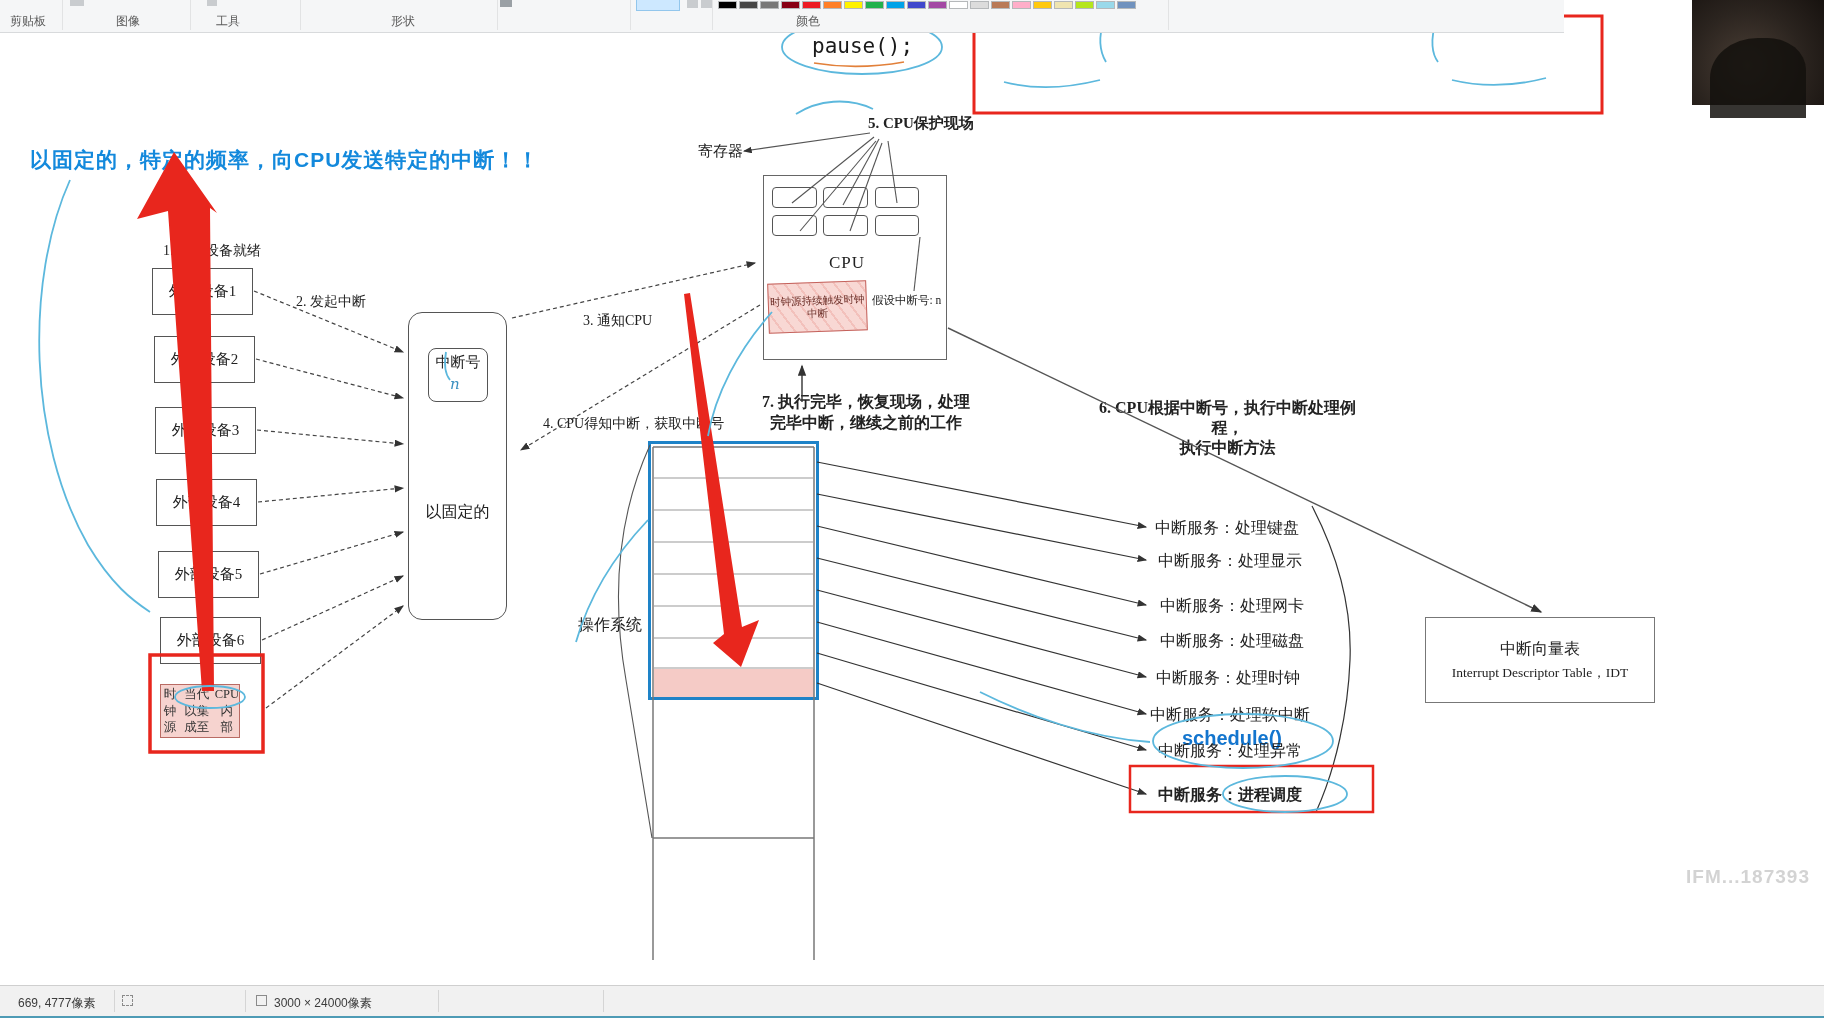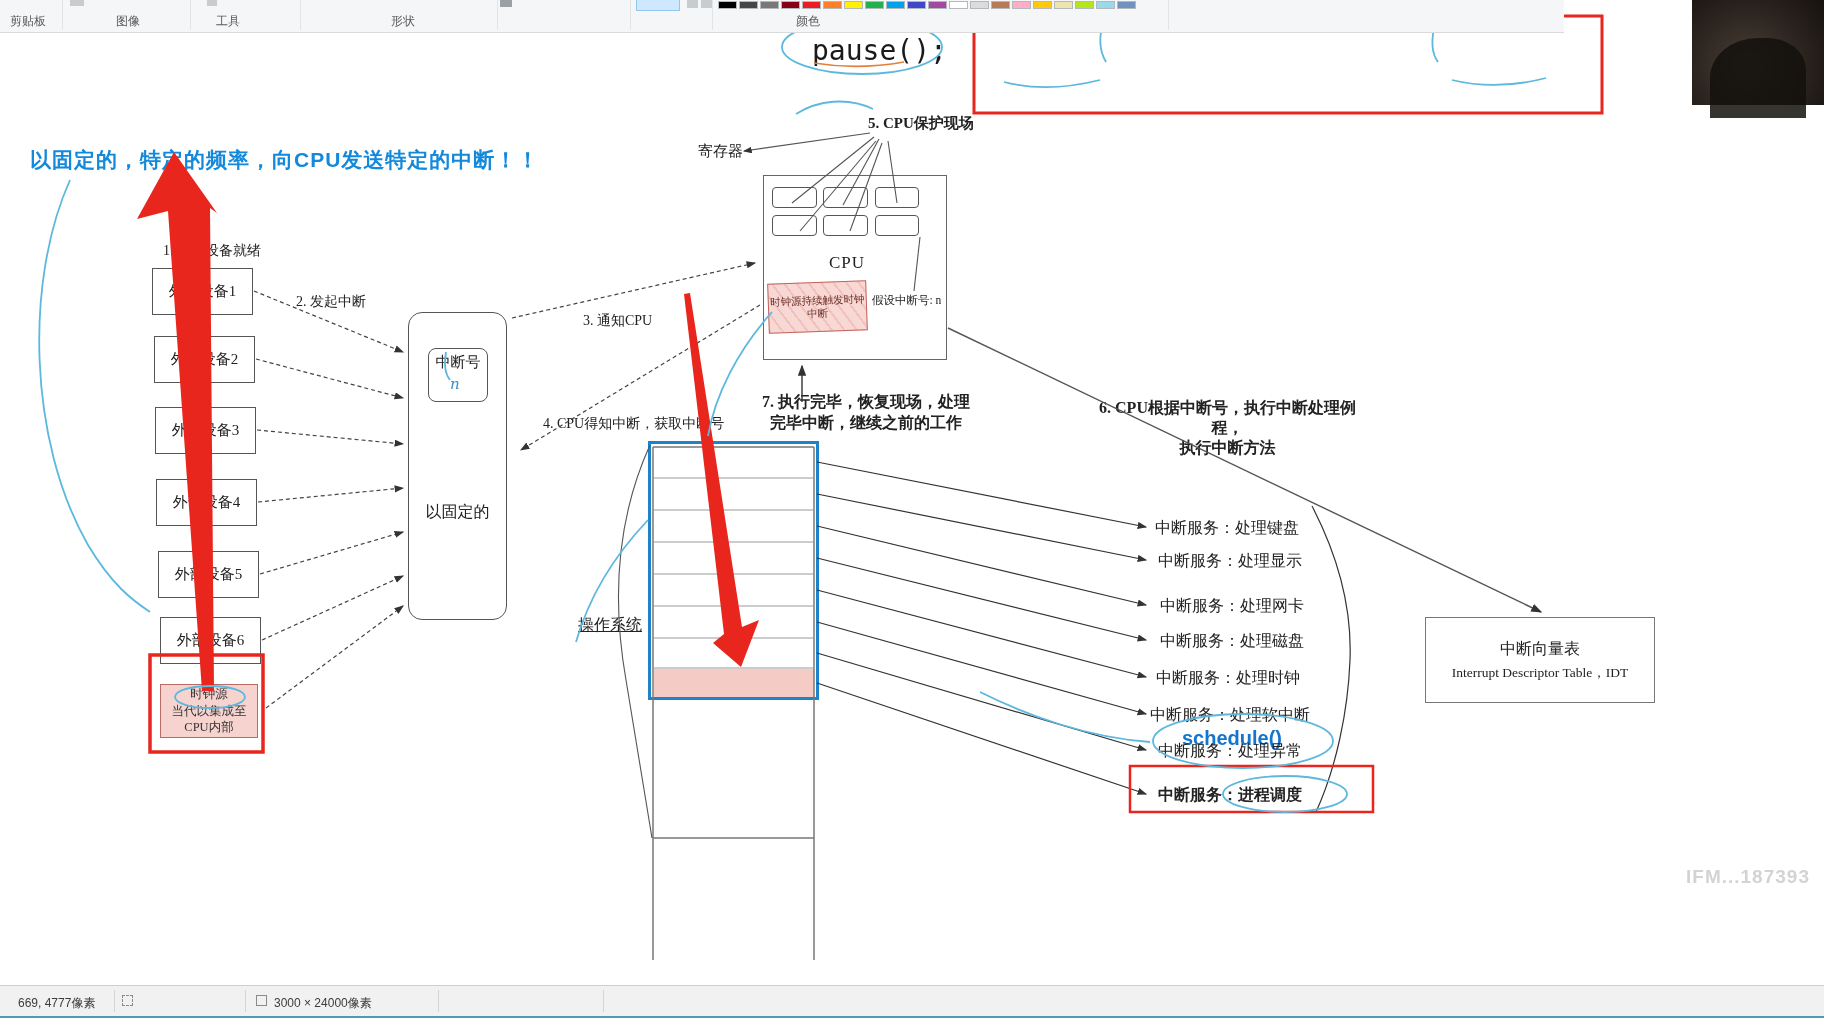--- a/index.html
+++ b/index.html
@@ -95,21 +95,21 @@
     <span class="rb-div" style="left:300px;"></span>
       <span class="rb-div" style="left:497px;"></span>
     <span class="rb-div" style="left:630px;"></span>
       <span class="rb-div" style="left:712px;"></span>
     <span class="rb-div" style="left:1168px;"></span>
   </div>
 
   <div id="canvas"></div>
 
   <div class="t note" style="left:30px;top:146px;">以固定的，特定的频率，向CPU发送特定的中断！！</div>
-  <div class="t mono" style="left:812px;top:34px;font-size:28px;color:#1a1a1a;text-align:right;">pause();</div>
+  <div class="t mono" style="left:812px;top:34px;font-size:21px;color:#1a1a1a;text-align:right;">pause();</div>
   <div class="t" style="left:1182px;top:727px;font-size:20px;font-weight:bold;color:#1375ce;">schedule()</div>
 
   <div class="t serif" style="left:163px;top:242px;font-size:14px;">1. 外部设备就绪</div>
   <div class="t serif" style="left:296px;top:293px;font-size:14px;">2. 发起中断</div>
   <div class="t serif" style="left:583px;top:312px;font-size:14px;">3. 通知CPU</div>
   <div class="t serif" style="left:543px;top:415px;font-size:14px;">4. CPU得知中断，获取中断号</div>
   <div class="t serif" style="left:868px;top:114px;font-size:15px;font-weight:bold;">5. CPU保护现场</div>
   <div class="t serif" style="left:1085px;top:398px;width:285px;font-size:16px;font-weight:bold;text-align:center;white-space:normal;line-height:1.25;">
     <div>6. CPU根据中断号，执行中断处理例程，</div>
     <div>执行中断方法</div>
@@ -119,21 +119,21 @@
     <div>完毕中断，继续之前的工作</div>
   </div>
 
   <div class="box dev serif" style="left:152px;top:268px;">外部设备1</div>
   <div class="box dev serif" style="left:154px;top:336px;">外部设备2</div>
   <div class="box dev serif" style="left:155px;top:407px;">外部设备3</div>
   <div class="box dev serif" style="left:156px;top:479px;">外部设备4</div>
   <div class="box dev serif" style="left:158px;top:551px;">外部设备5</div>
   <div class="box dev serif" style="left:160px;top:617px;">外部设备6</div>
 
-  <div class="box serif" id="clock-pink" style="left:160px;top:684px;width:98px;height:54px;flex-direction:column;">
+  <div class="box serif" id="clock-pink" style="left:160px;top:684px;width:80px;height:54px;flex-direction:row;">
     <div>时钟源</div>
     <div>当代以集成至</div>
     <div>CPU内部</div>
   </div>
 
   <div class="box serif" id="ctrl-box" style="left:408px;top:312px;width:99px;height:308px;"></div>
   <div class="box serif" id="num-box" style="left:428px;top:348px;width:60px;height:54px;align-items:flex-start;font-size:15px;padding-top:4px;">中断号</div>
   <div class="t" style="left:450px;top:375px;font-size:15px;color:#3a8fc0;font-family:'DejaVu Serif',serif;font-style:italic;">n</div>
   <div class="t serif" style="left:408px;top:502px;width:99px;text-align:center;font-size:16px;">以固定的</div>
 
@@ -145,21 +145,21 @@
   <div class="box regbox" style="left:772px;top:215px;width:45px;height:21px;"></div>
   <div class="box regbox" style="left:823px;top:215px;width:45px;height:21px;"></div>
   <div class="box regbox" style="left:875px;top:215px;width:44px;height:21px;"></div>
   <div class="t serif" style="left:829px;top:253px;font-size:17px;letter-spacing:1px;">CPU</div>
   <div class="box" id="cpu-clock" style="left:768px;top:282px;width:99px;height:50px;flex-direction:column;">
     <div>时钟源持续触发时钟</div>
     <div>中断</div>
   </div>
   <div class="t serif" style="left:872px;top:293px;font-size:11.5px;">假设中断号: n</div>
 
-  <div class="t serif" style="left:578px;top:615px;font-size:16px;text-decoration:underline;">操作系统</div>
+  <div class="t serif" style="left:578px;top:615px;font-size:16px;">操作系统</div>
   <div class="pinkrow" style="left:654px;top:669px;width:160px;height:29px;"></div>
   <div id="blue-frame" style="left:648px;top:441px;width:171px;height:259px;"></div>
 
   <div class="t serif" style="left:1155px;top:518px;font-size:16px;">中断服务：处理键盘</div>
   <div class="t serif" style="left:1158px;top:551px;font-size:16px;">中断服务：处理显示</div>
   <div class="t serif" style="left:1160px;top:596px;font-size:16px;">中断服务：处理网卡</div>
   <div class="t serif" style="left:1160px;top:631px;font-size:16px;">中断服务：处理磁盘</div>
   <div class="t serif" style="left:1156px;top:668px;font-size:16px;">中断服务：处理时钟</div>
   <div class="t serif" style="left:1150px;top:705px;font-size:16px;">中断服务：处理软中断</div>
   <div class="t serif" style="left:1158px;top:741px;font-size:16px;">中断服务：处理异常</div>

